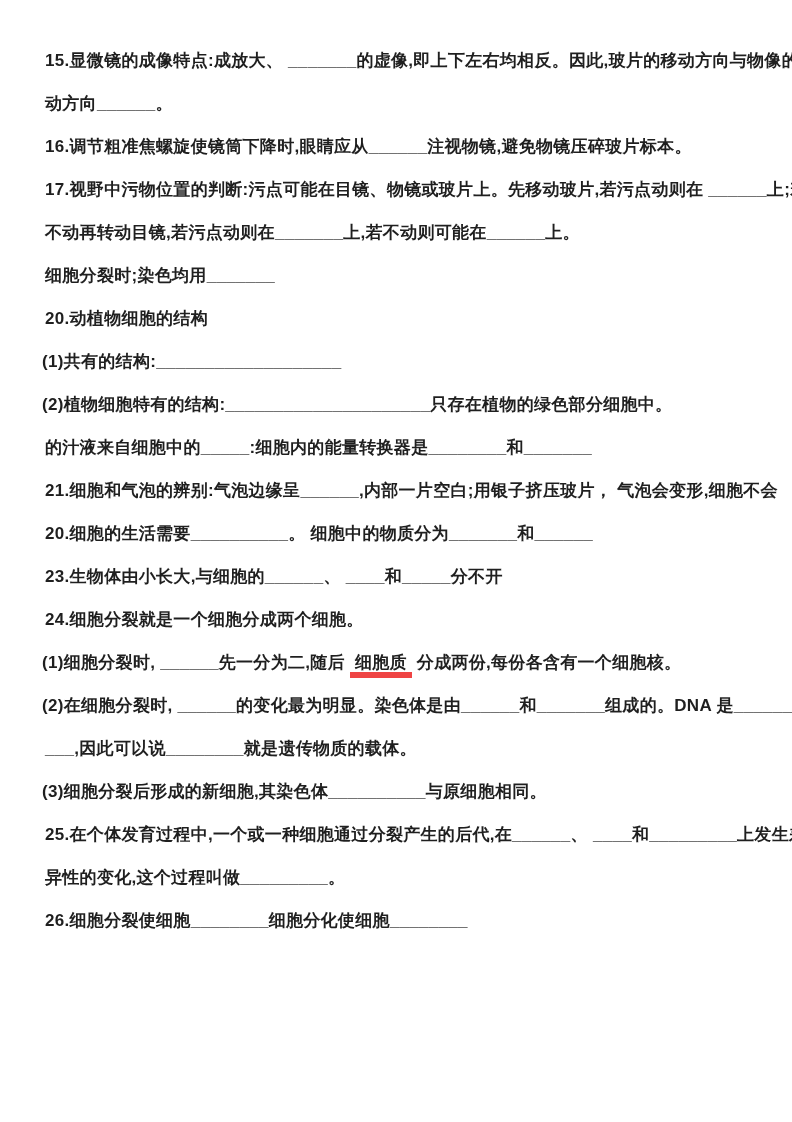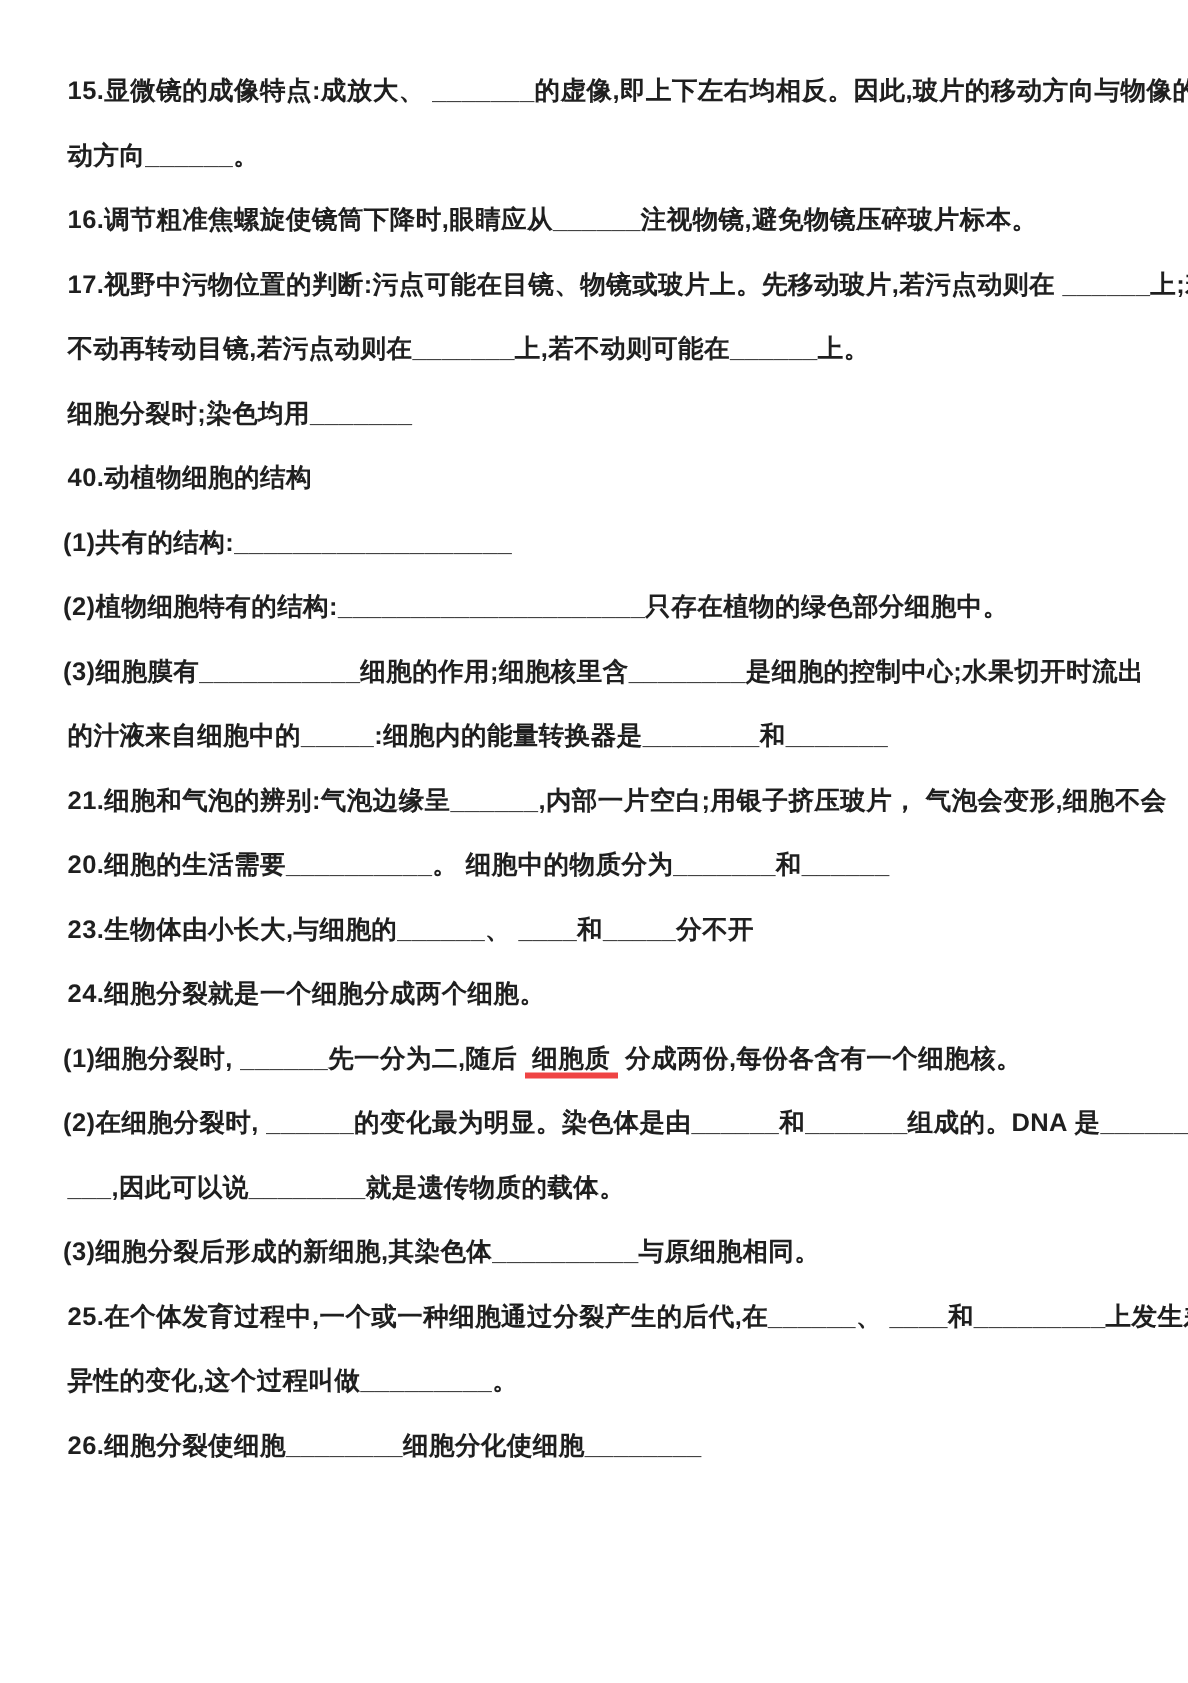--- a/index.html
+++ b/index.html
@@ -24,39 +24,38 @@
     height: 43px;
     line-height: 22px;
     white-space: nowrap;
     letter-spacing: 0.3px;
   }
   .indent-sub {
     
     margin-left: -3px;
   }
   .ans {
-    border-bottom: 4px solid #ef4444;
+    border-bottom: 6px solid #ef4444;
     padding: 0 5px;
   }
   .seg { display: inline; text-align: center; }
 </style>
 </head>
 <body>
 
 <div class="page">
   <div class="line">15.显微镜的成像特点:成放大、 _______的虚像,即上下左右均相反。因此,玻片的移动方向与物像的移</div>
   <div class="line">动方向______。</div>
   <div class="line">16.调节粗准焦螺旋使镜筒下降时,眼睛应从______注视物镜,避免物镜压碎玻片标本。</div>
   <div class="line">17.视野中污物位置的判断:污点可能在目镜、物镜或玻片上。先移动玻片,若污点动则在 ______上;若</div>
   <div class="line">不动再转动目镜,若污点动则在_______上,若不动则可能在______上。</div>
   <div class="line">细胞分裂时;染色均用_______</div>
-  <div class="line">40.动植物细胞的结构</div>
+  <div class="line">20.动植物细胞的结构</div>
   <div class="line indent-sub">(1)共有的结构:___________________</div>
   <div class="line indent-sub">(2)植物细胞特有的结构:_____________________只存在植物的绿色部分细胞中。</div>
-  <div class="line indent-sub">(3)细胞膜有___________细胞的作用;细胞核里含________是细胞的控制中心;水果切开时流出</div>
   <div class="line">的汁液来自细胞中的_____:细胞内的能量转换器是________和_______</div>
   <div class="line">21.细胞和气泡的辨别:气泡边缘呈______,内部一片空白;用银子挤压玻片， 气泡会变形,细胞不会</div>
   <div class="line">20.细胞的生活需要__________。 细胞中的物质分为_______和______</div>
   <div class="line">23.生物体由小长大,与细胞的______、 ____和_____分不开</div>
   <div class="line">24.细胞分裂就是一个细胞分成两个细胞。</div>
   <div class="line indent-sub">
     <span class="seg">(1)细胞分裂时, ______先一分为二,随后</span>
     <span class="ans">细胞质</span>
     <span class="seg">分成两份,每份各含有一个细胞核。</span>
   </div>

